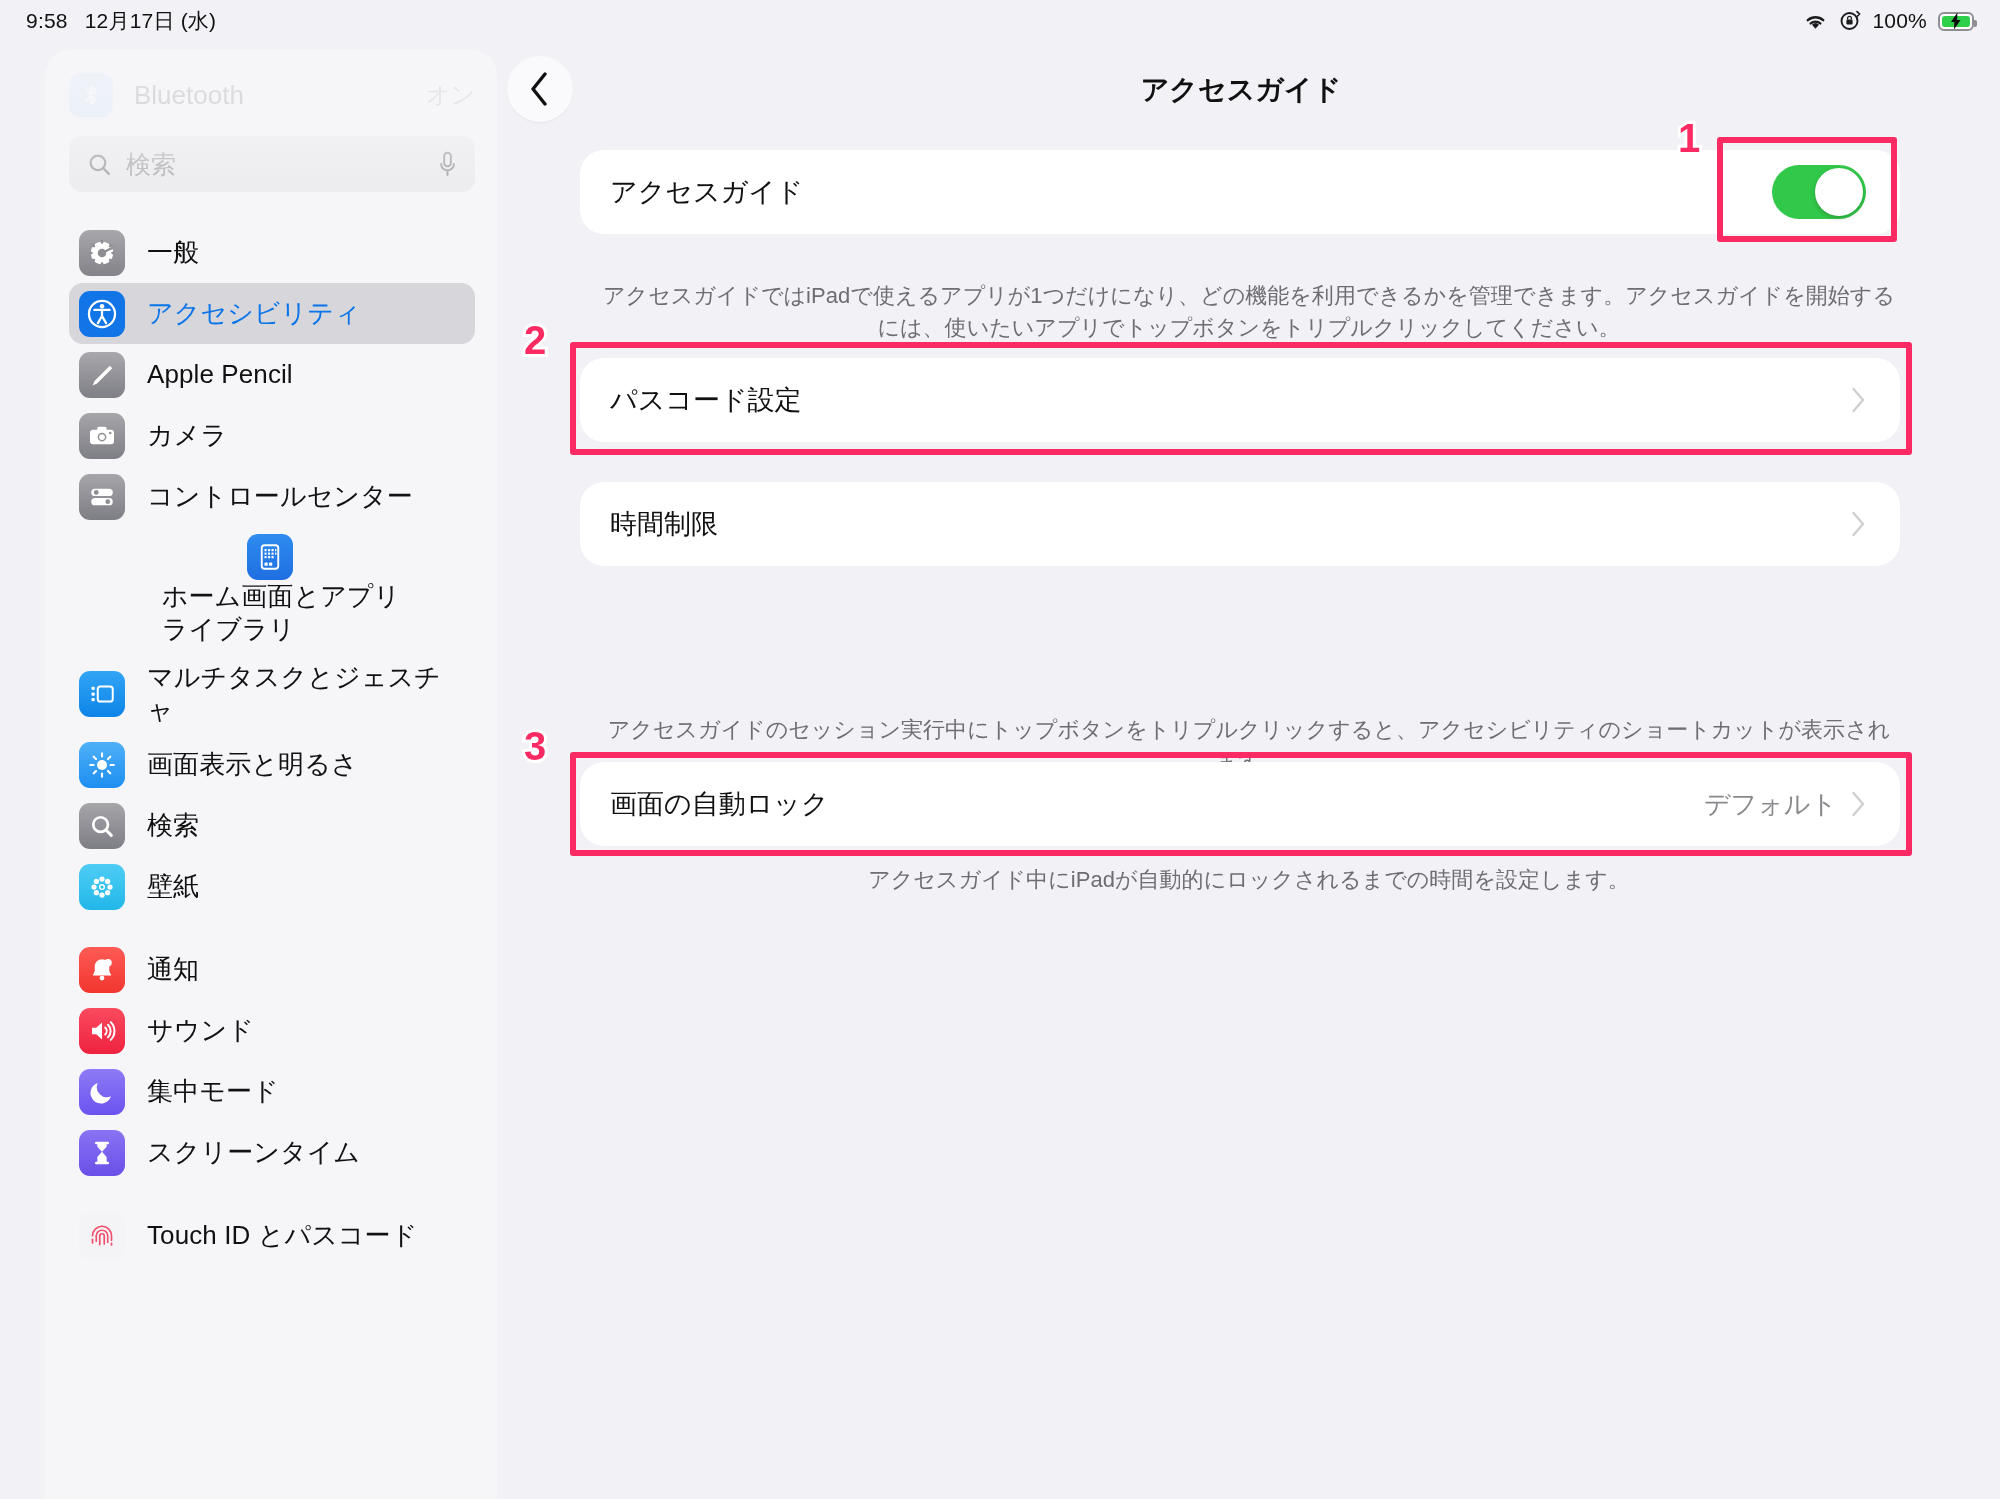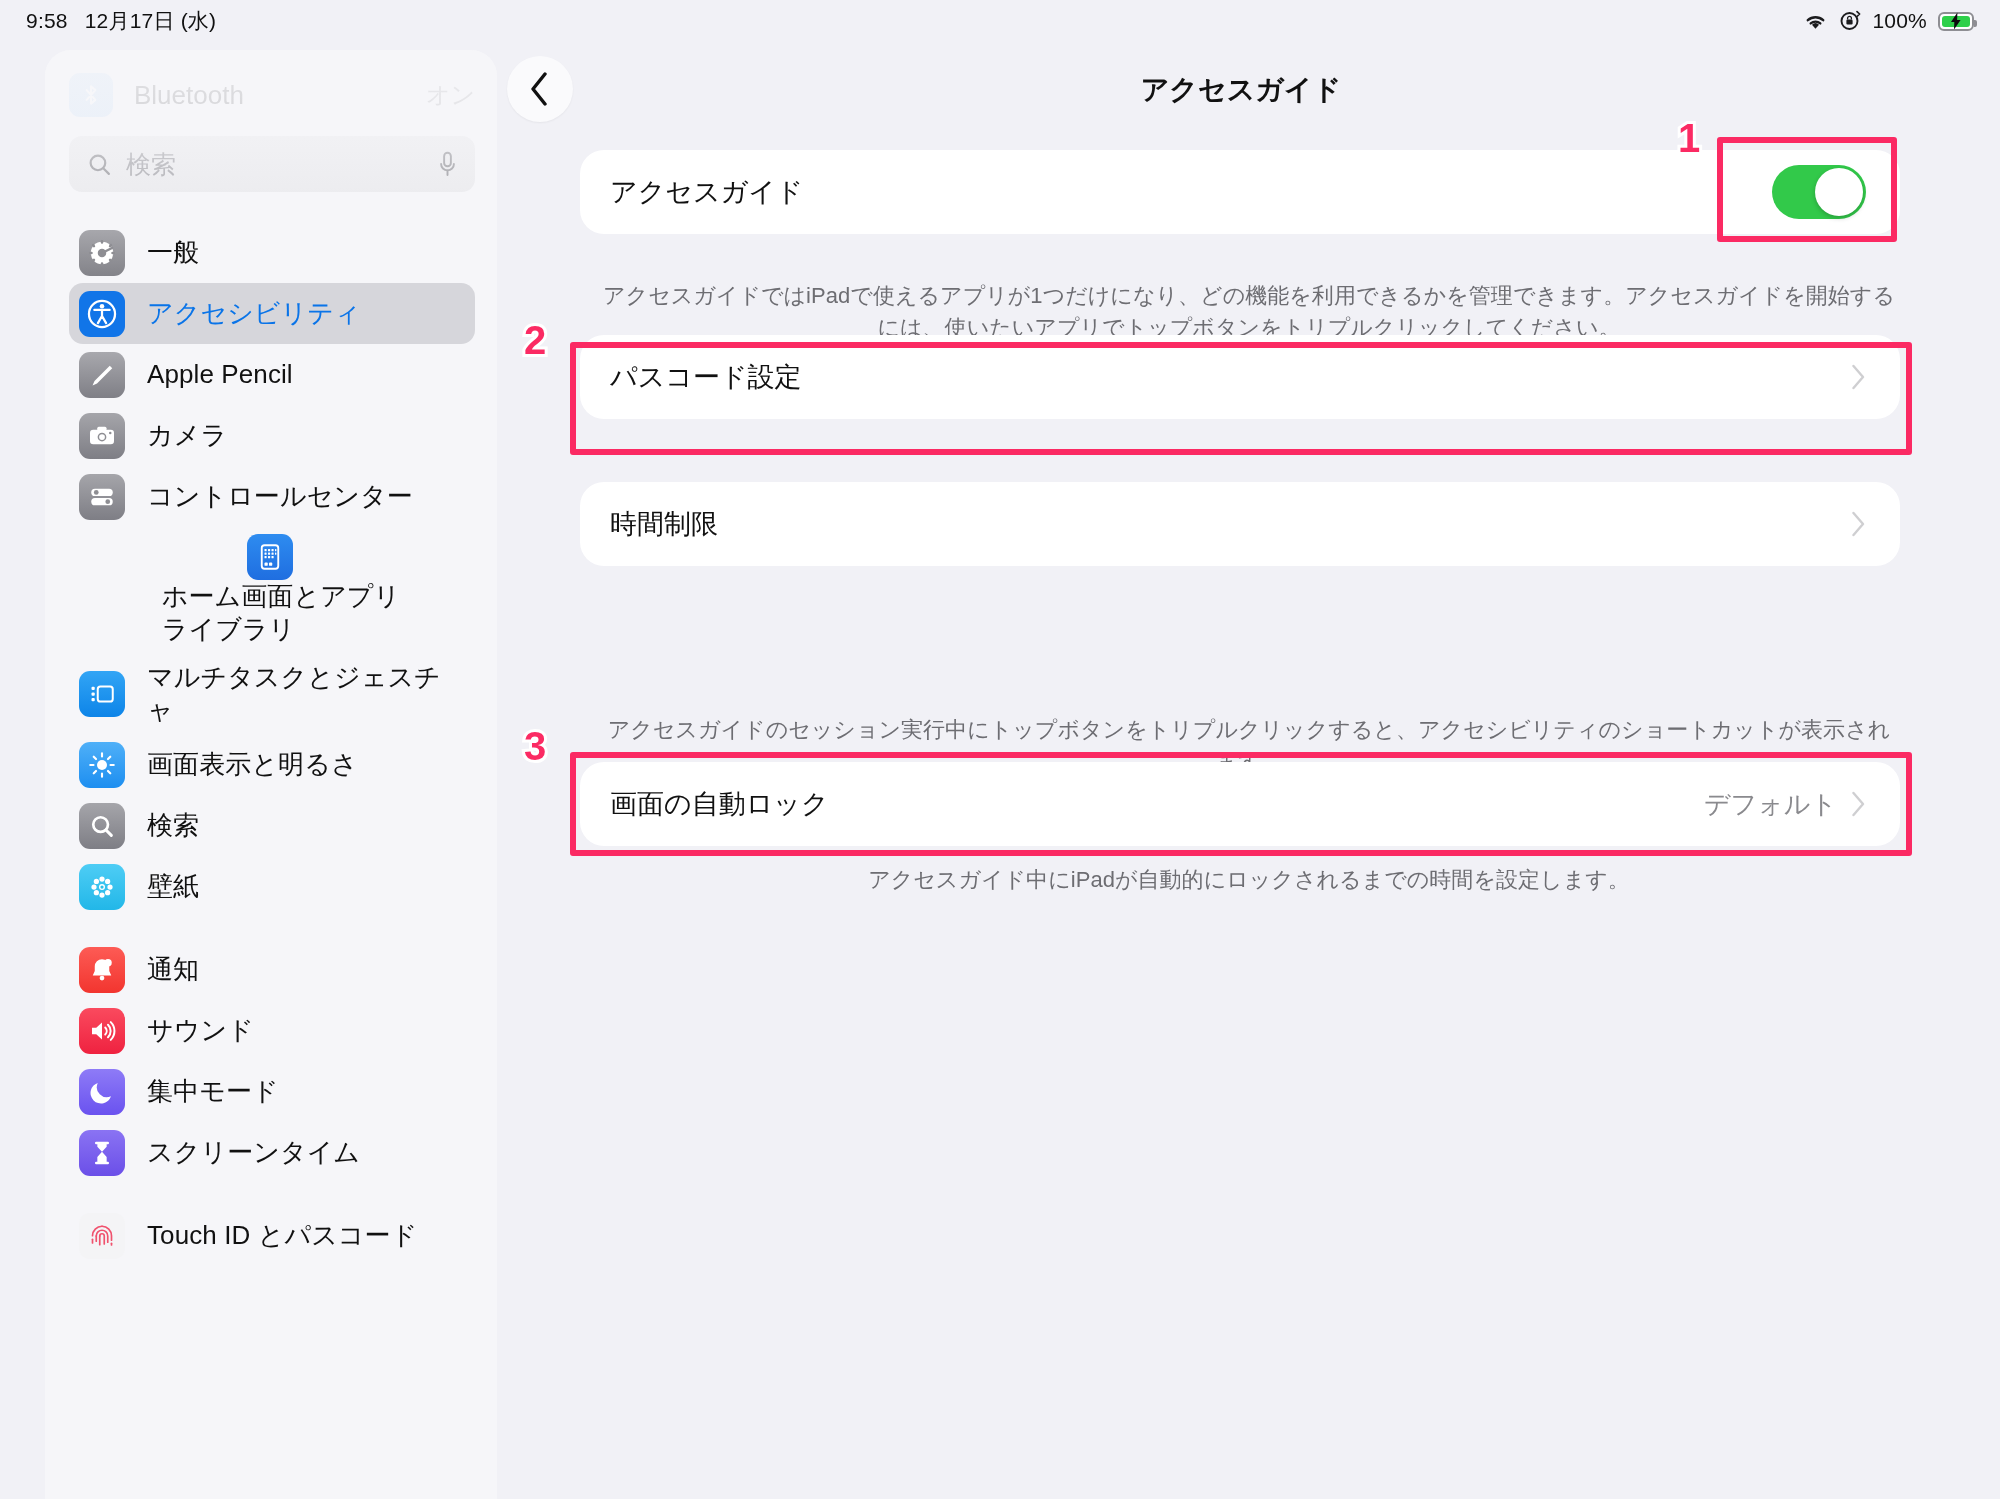--- a/index.html
+++ b/index.html
@@ -478,21 +478,21 @@
     <div class="card" style="top:108px;">
       <div class="row">
         <span class="row-label">アクセスガイド</span>
         <span class="toggle on">
           <span class="knob"></span>
         </span>
       </div>
     </div>
     <div class="footnote" style="top:238px;">アクセスガイドではiPadで使えるアプリが1つだけになり、どの機能を利用できるかを管理できます。アクセスガイドを開始するには、使いたいアプリでトップボタンをトリプルクリックしてください。</div>
 
-    <div class="card" style="top:293px;">
+    <div class="card" style="top:316px;">
       <div class="row">
         <span class="row-label">パスコード設定</span>
         <svg class="chev" viewBox="0 0 15 26">
           <path d="M2.5 2 12 13l-9.5 11" stroke="#a8a8ad" stroke-width="2.4" fill="none" stroke-linecap="round" stroke-linejoin="round"></path>
         </svg>
       </div>
     </div>
 
     <div class="card" style="top:440px;">
       <div class="row">

